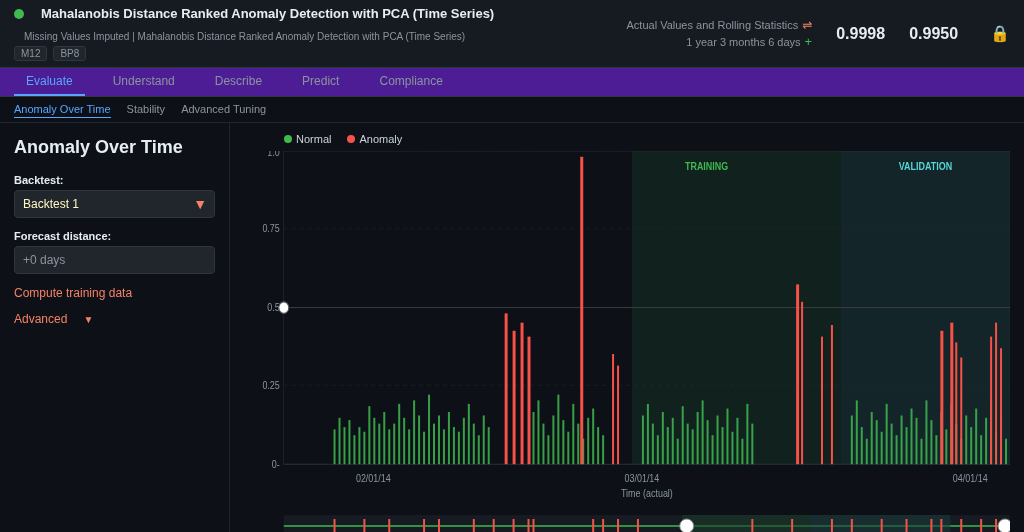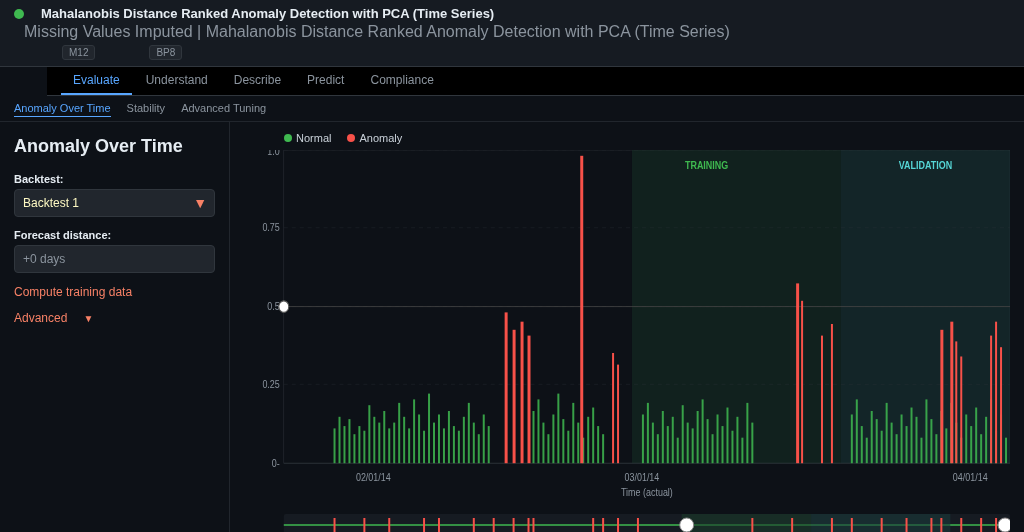--- a/index.html
+++ b/index.html
@@ -34,38 +34,37 @@
       align-items: center;
       gap: 17px;
     }
     .header-dot {
       width: 10px; height: 10px;
       background: #3fb950;
       border-radius: 50%;
       display: inline-block;
     }
     .header-subtitle {
-      font-size: 16px;
-      color: #8b949e;
-      margin-top: 2px;
+      font-size: 10px;
+      color: #8b949e;
+      margin-top: 10px;
       padding-left: 10px;
     }
     .header-badges {
       display: flex;
       gap: 6px;
       margin-top: 4px;
     }
     .badge {
       background: #21262d;
       border: 1px solid #30363d;
       color: #8b949e;
       font-size: 10px;
       padding: 1px 6px;
       border-radius: 3px;
-      margin-left: 48px;
     }
     .header-right {
       display: flex;
       align-items: center;
       gap: 24px;
     }
     .header-stats {
       display: flex;
       flex-direction: column;
       align-items: flex-end;
@@ -92,26 +91,25 @@
       color: #e6edf3;
     }
     .lock-icon {
       font-size: 16px;
       color: #8b949e;
       margin-left: 8px;
     }
 
     
     .nav-tabs {
-      background: #000000;
+      background: #4c1d95;
       border-bottom: 1px solid #30363d;
       padding: 0 14px;
       display: flex;
-      gap: 2px;
-      margin-left: 47px;
+      gap: 16px;
     }
     .nav-tab {
       padding: 6px 12px;
       font-size: 12px;
       color: #8b949e;
       cursor: pointer;
       border-bottom: 2px solid transparent;
     }
     .nav-tab.active {
       color: #58a6ff;
@@ -275,20 +273,35 @@
   <div class="header-left">
     <div class="header-title">
       <span class="header-dot"></span>
       <span>Mahalanobis Distance Ranked Anomaly Detection with PCA (Time Series)</span>
     </div>
     <div class="header-subtitle">Missing Values Imputed | Mahalanobis Distance Ranked Anomaly Detection with PCA (Time Series)</div>
     <div class="header-badges">
       <span class="badge">M12</span>
       <span class="badge">BP8</span>
     </div>
+  </div>
+  <div class="header-right">
+    <div class="header-stats">
+      <div class="header-stats-row">
+        <span>Actual Values and Rolling Statistics</span>
+        <span class="stats-icon">⇌</span>
+      </div>
+      <div class="header-stats-row">
+        <span>1 year 3 months 6 days</span>
+        <span class="stats-icon-plus">+</span>
+      </div>
+    </div>
+    <div class="header-metric">0.9998</div>
+    <div class="header-metric">0.9950</div>
+    <span class="lock-icon">🔒</span>
   </div>
 </div>
 
 <div class="nav-tabs">
   <div class="nav-tab active">Evaluate</div>
   <div class="nav-tab">Understand</div>
   <div class="nav-tab">Describe</div>
   <div class="nav-tab">Predict</div>
   <div class="nav-tab">Compliance</div>
 </div>

